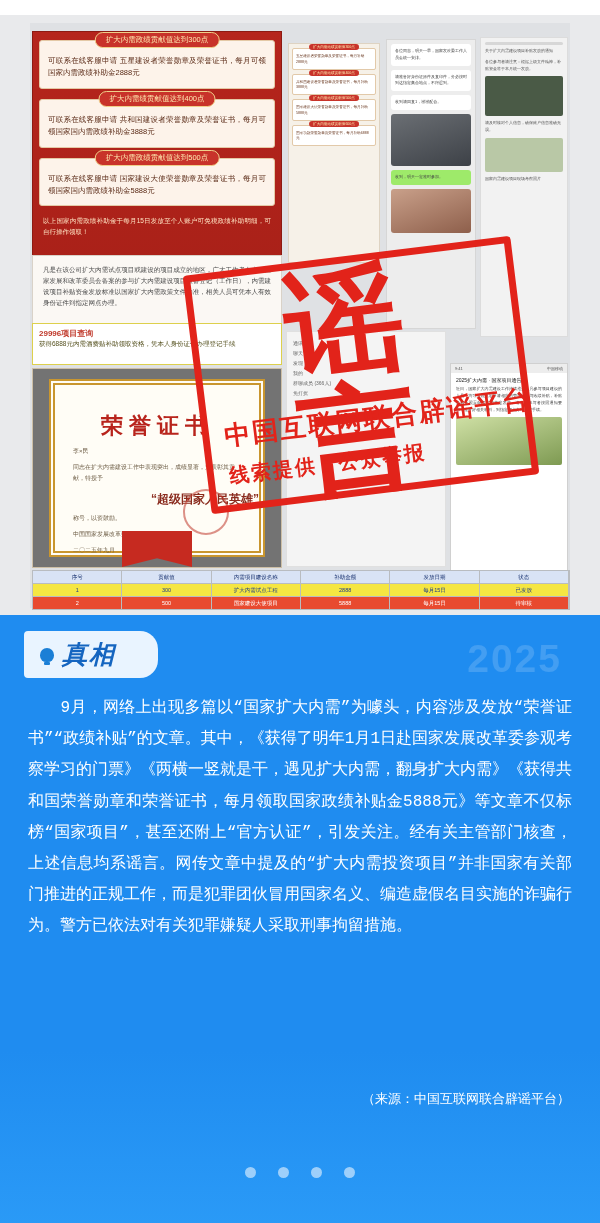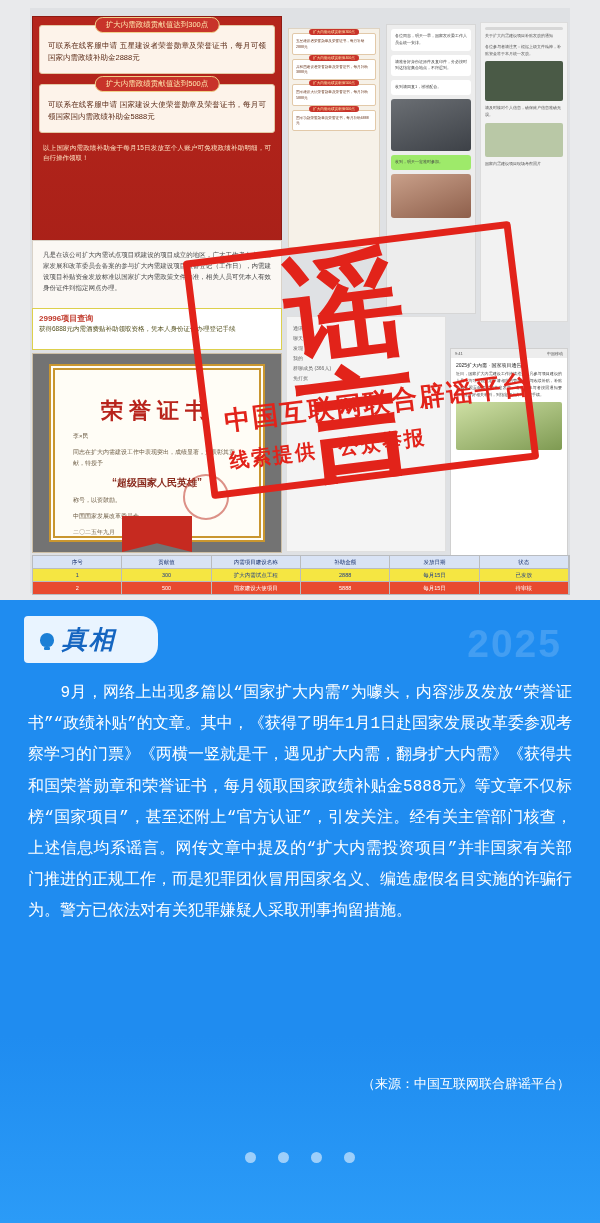--- a/index.html
+++ b/index.html
@@ -11,20 +11,21 @@
     overflow: hidden;
   }
 
   
   .collage {
     position: relative;
     width: 600px;
     height: 600px;
     background: #e9eaec;
     overflow: hidden;
+    margin-top: 15px;
   }
   .collage-inner {
     position: absolute;
     left: 30px; top: 8px;
     width: 540px; height: 585px;
     background: #dfe1e4;
   }
 
   
   .poster-red {
@@ -120,22 +121,22 @@
     margin-top: 26px;
     font-family: "Liberation Serif", serif;
   }
   .cert-line {
     font-size: 6px;
     color: #6b5b43;
     margin: 5px 18px 0 18px;
     line-height: 1.8;
   }
   .cert-strong {
-    text-align: center;
-    font-size: 10px;
+    text-align: right;
+    font-size: 12px;
     color: #8a2b1e;
     margin-top: 8px;
     font-weight: bold;
   }
   .cert-seal {
     position: absolute;
     right: 30px; bottom: 16px;
     width: 46px; height: 46px;
     border-radius: 50%;
     border: 2px solid #c0392b;
@@ -402,20 +403,24 @@
 </head>
 <body>
 
 <div class="collage">
   <div class="collage-inner">
 
     <div class="poster-red">
       <div class="card-red">
         <div class="card-hd">扩大内需政绩贡献值达到300点</div>
         <div class="card-bd">可联系在线客服申请 五星建设者荣誉勋章及荣誉证书，每月可领国家内需政绩补助金2888元</div>
+      </div>
+      <div class="card-red">
+        <div class="card-hd">扩大内需绩贡献值达到400点</div>
+        <div class="card-bd">可联系在线客服申请 共和国建设者荣誉勋章及荣誉证书，每月可领国家国内需政绩补助金3888元</div>
       </div>
       <div class="card-red">
         <div class="card-hd">扩大内需政绩贡献值达到500点</div>
         <div class="card-bd">可联系在线客服申请 国家建设大使荣誉勋章及荣誉证书，每月可领国家国内需政绩补助金5888元</div>
       </div>
       <div class="poster-note">以上国家内需政绩补助金于每月15日发放至个人账户可免税政绩补助明细，可自行操作领取！</div>
     </div>
 
     <div class="sheet-white">
       <span>凡是在该公司扩大内需试点项目或建设的项目成立的地区，广大工作者在中国国家发展和改革委员会备案的参与扩大内需建设项目报备登记（工作日），内需建设项目补贴资金发放标准以国家扩大内需政策文件为准，相关人员可凭本人有效身份证件到指定网点办理。</span>

